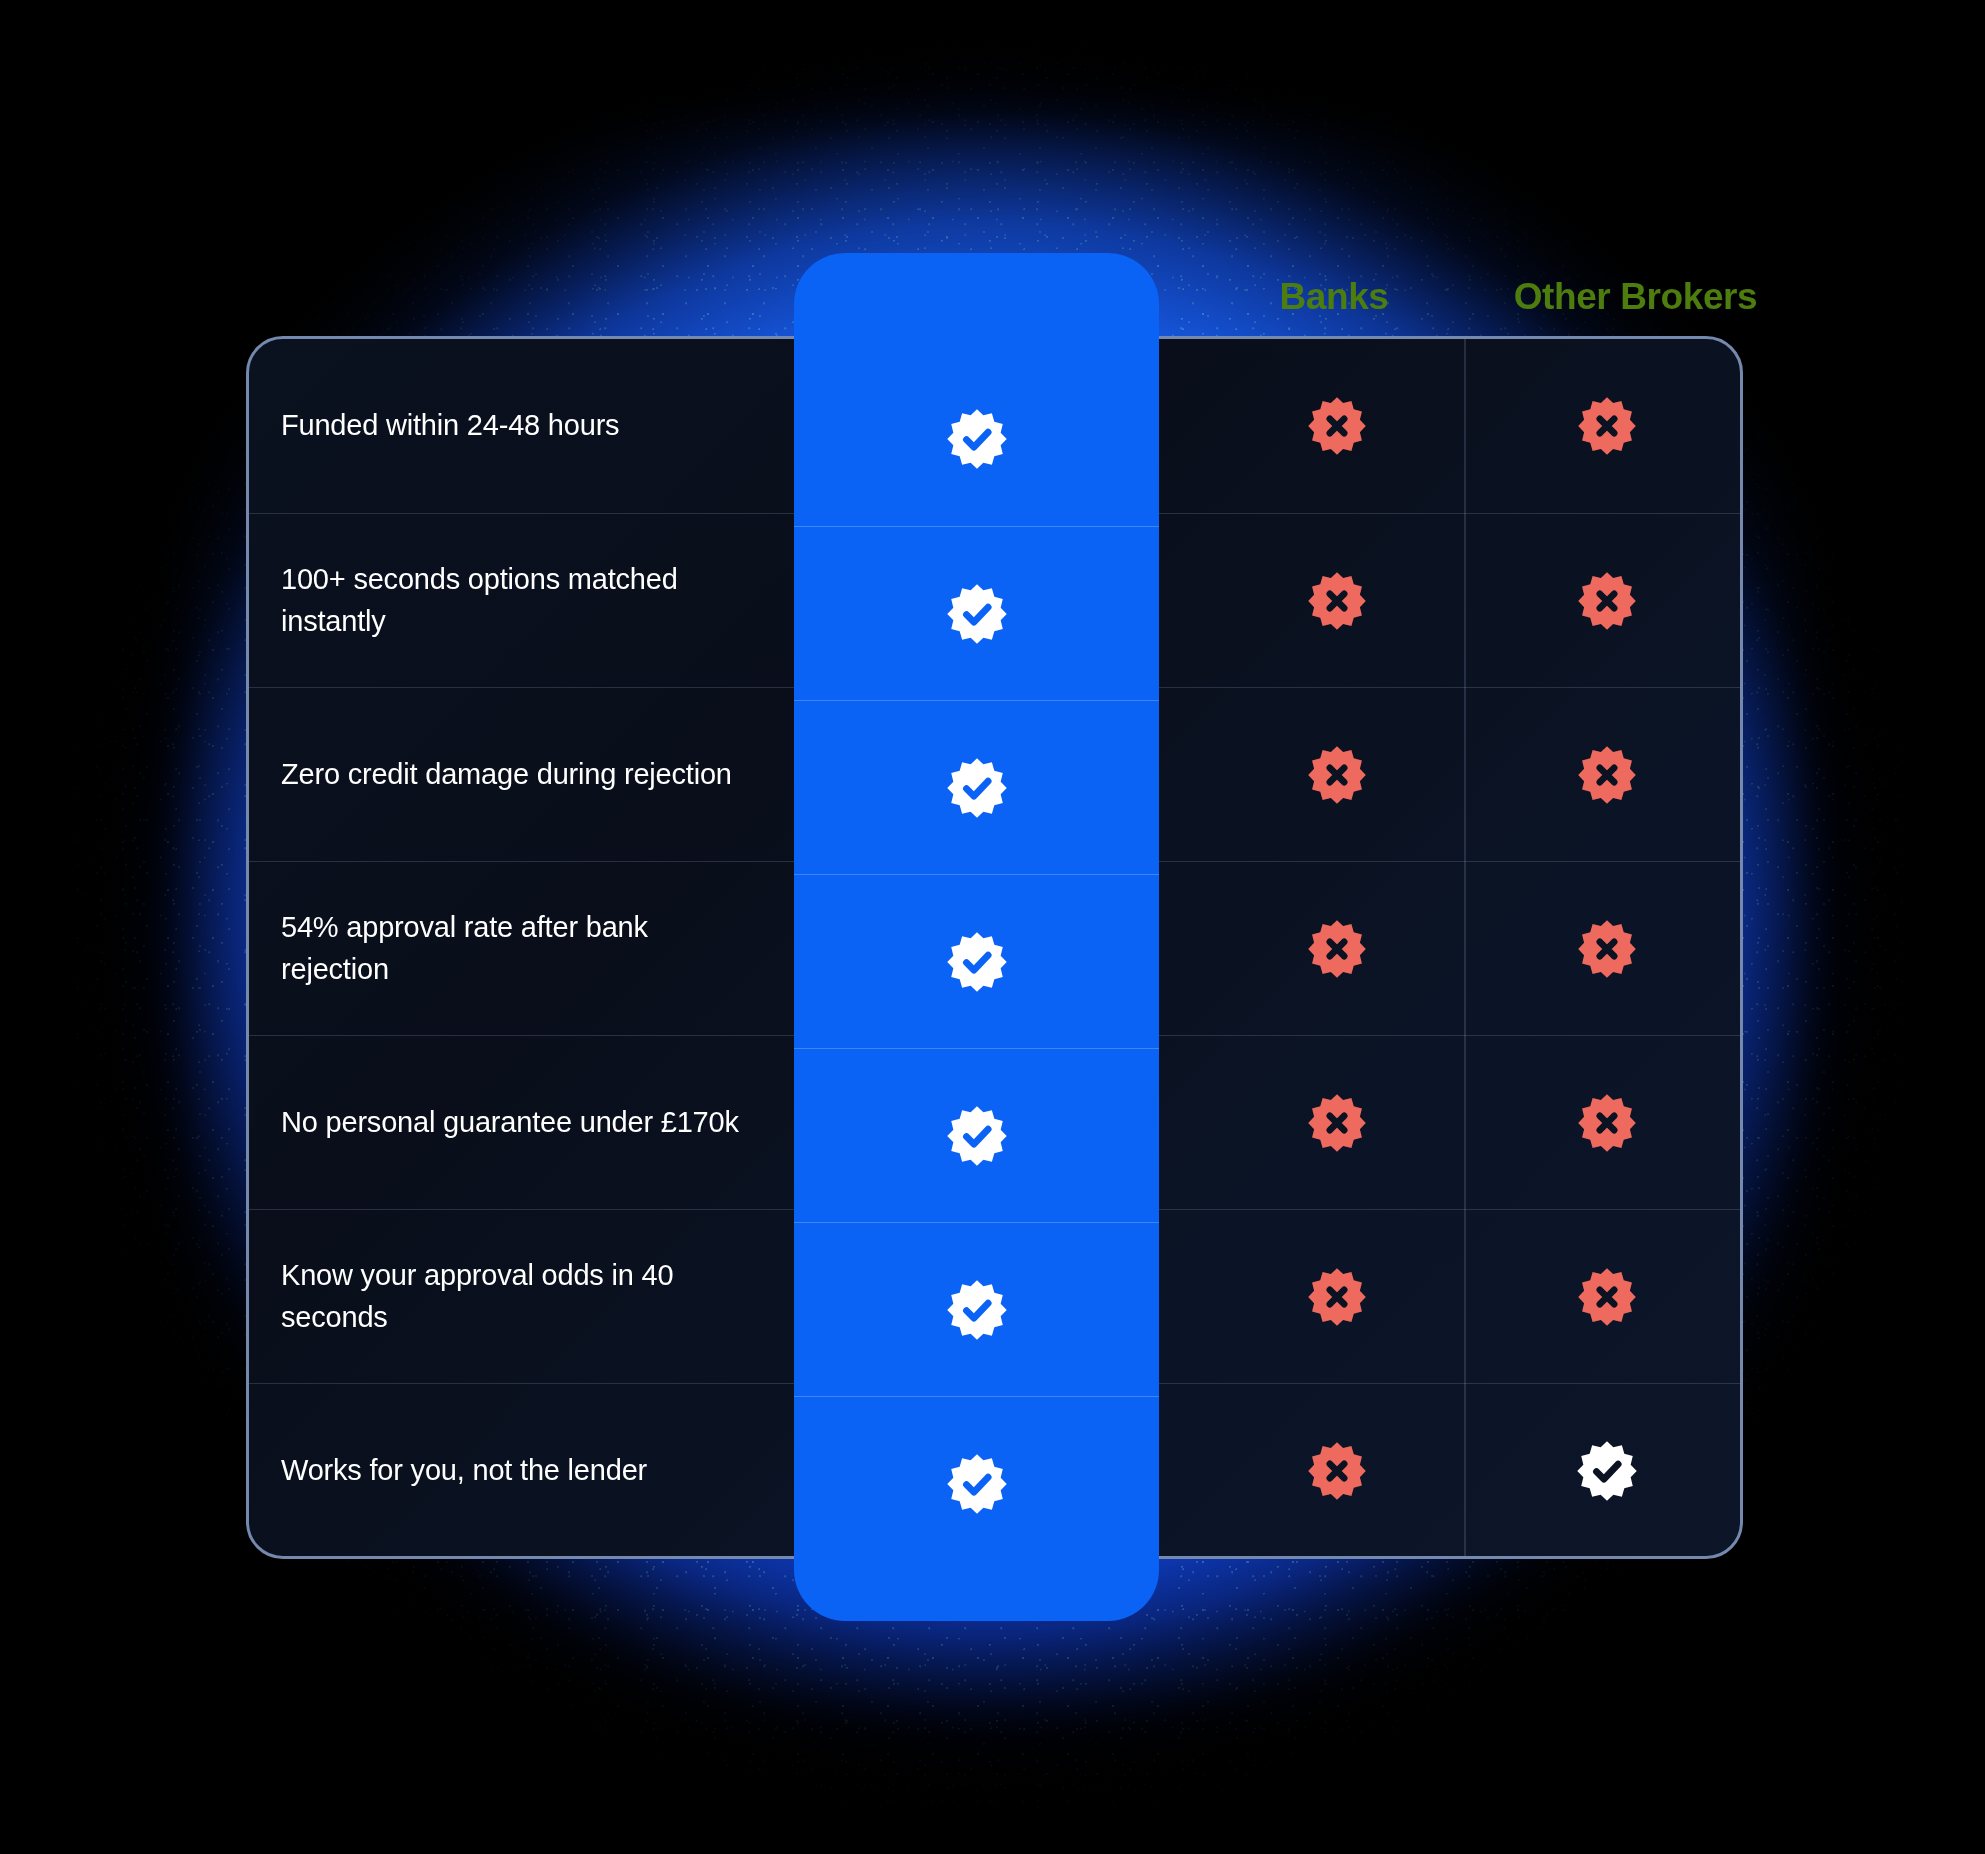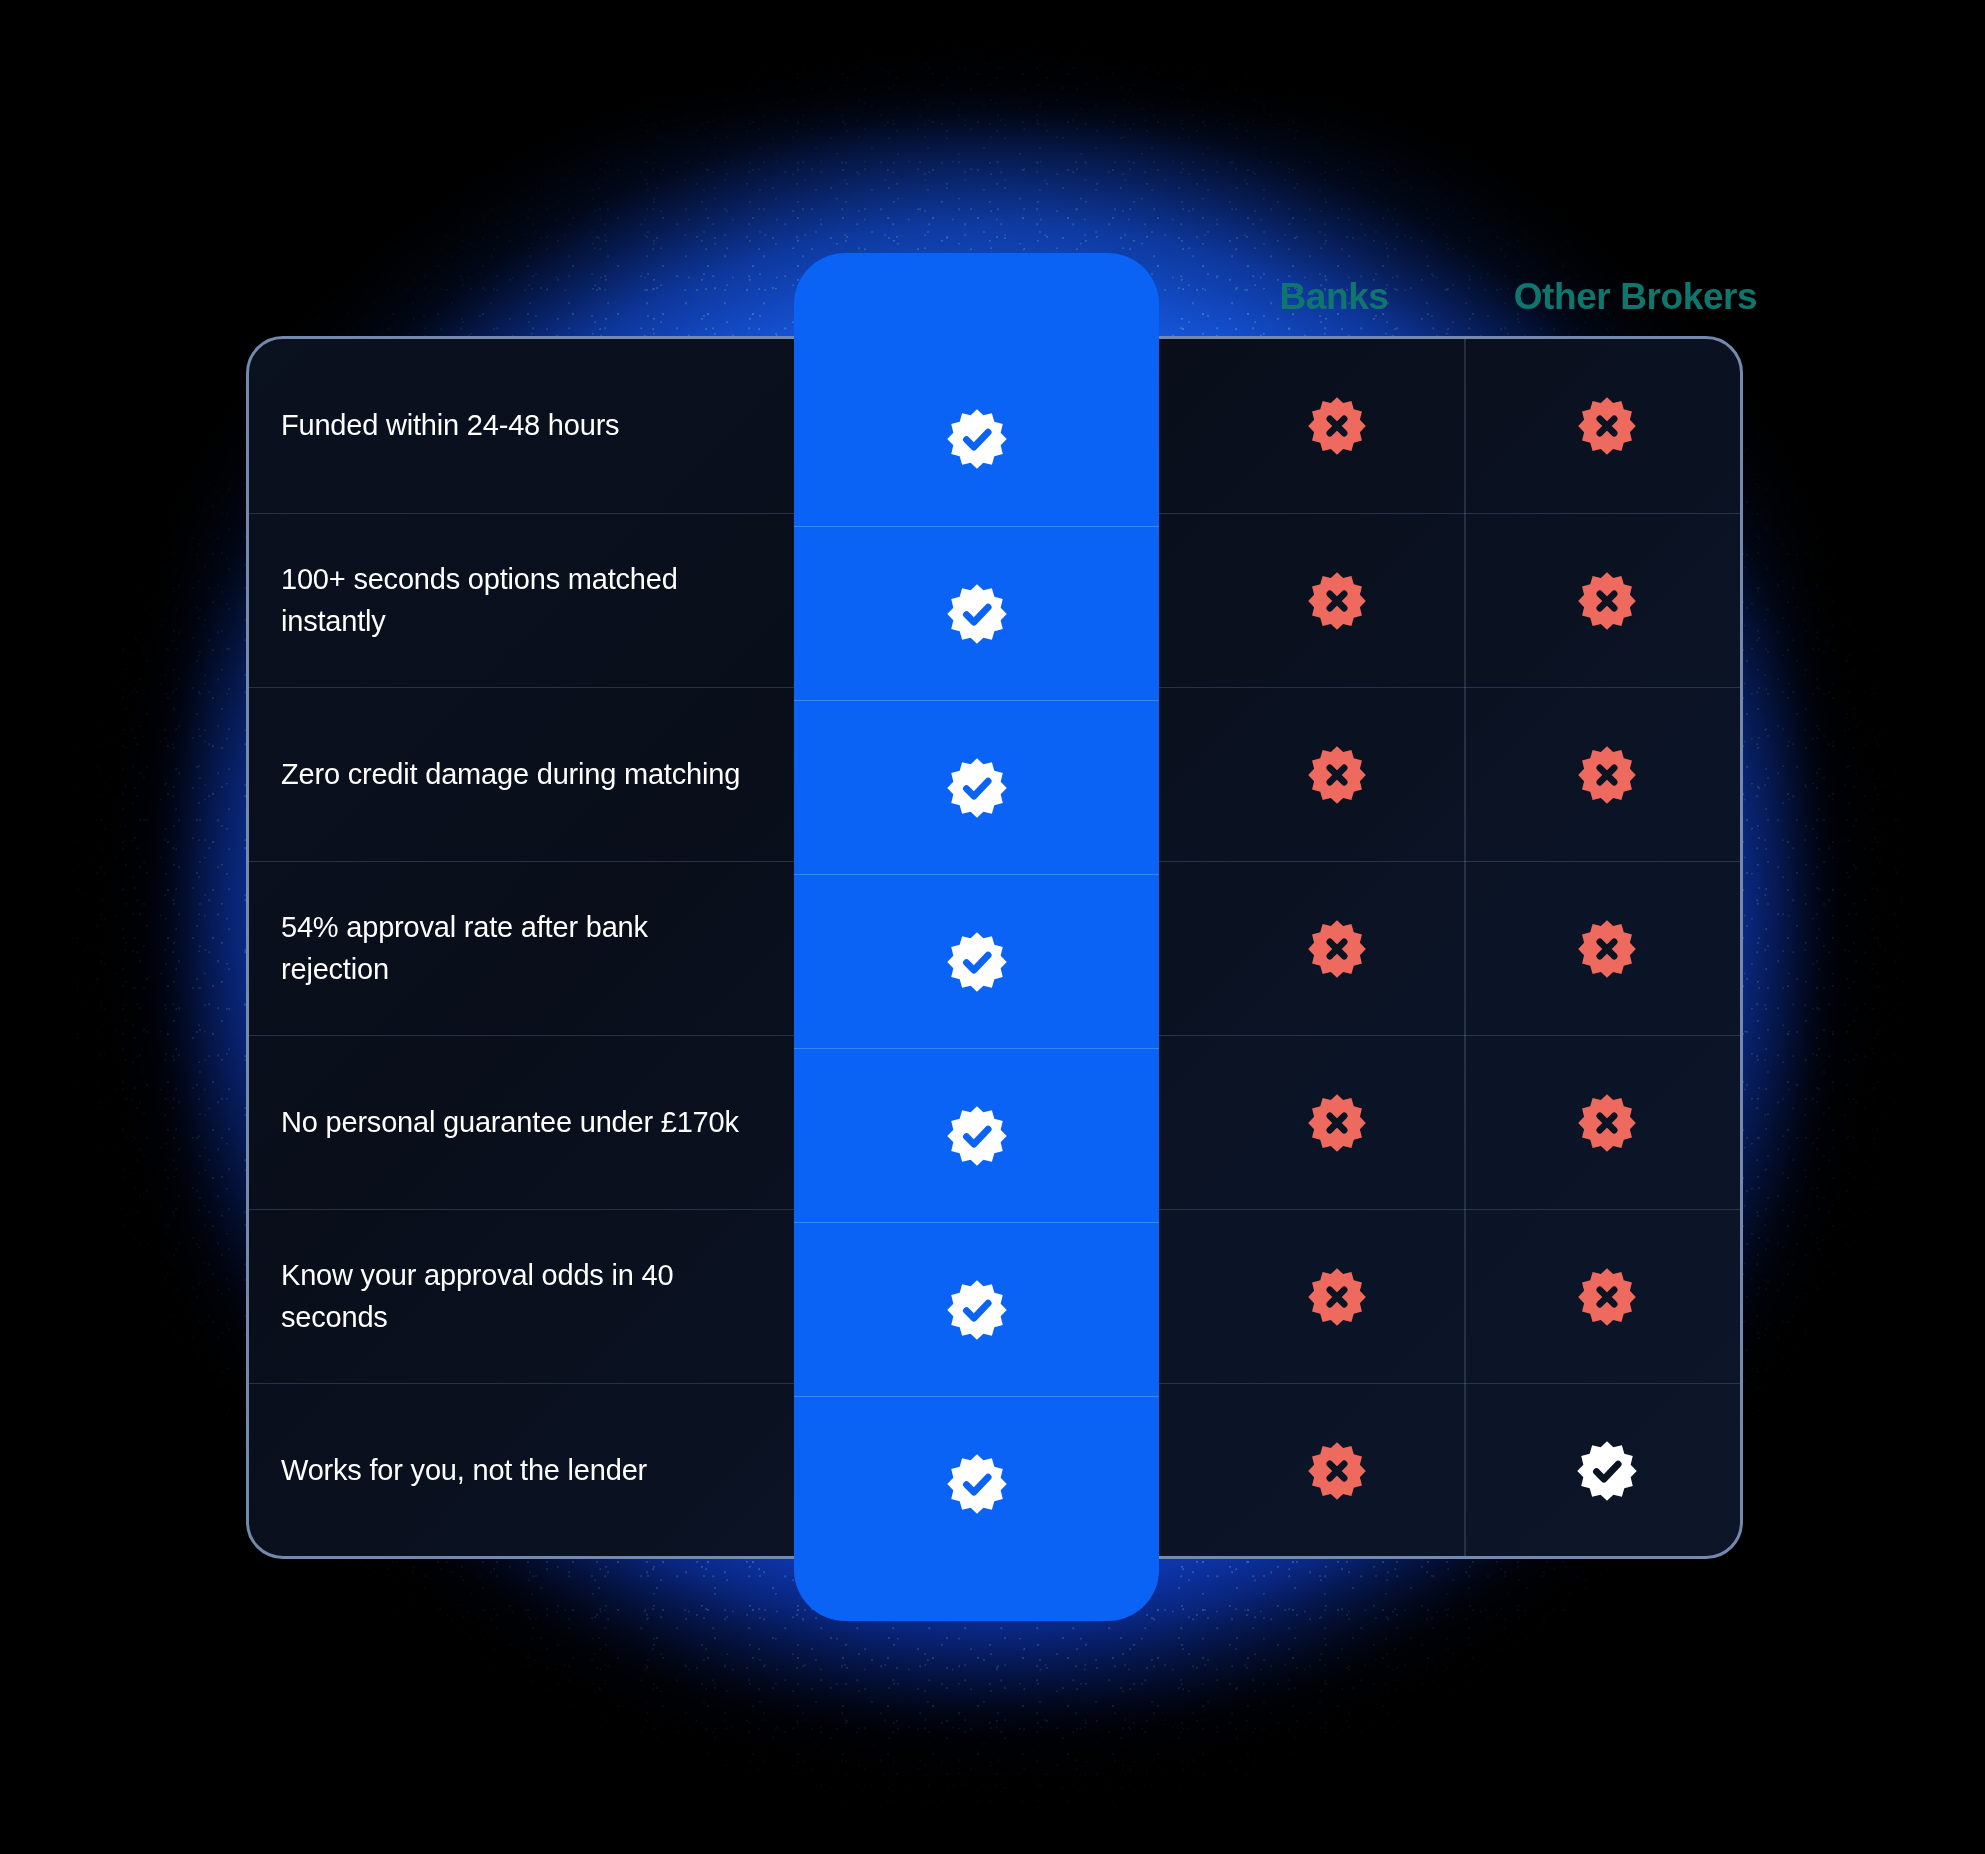--- a/index.html
+++ b/index.html
@@ -120,21 +120,21 @@
   
   #comparison {
     position: absolute;
     left: 0; top: 0;
     width: 1985px; height: 1855px;
   }
   .col-header {
     position: absolute;
     top: 278px;
     text-align: center;
-    color: #0f766e;
+    color: #4d7c0f;
     font-weight: 700;
     letter-spacing: -0.4px;
     line-height: 1;
   }
   .col-header.banks   { left: 1207px; width: 254px; font-size: 37px; }
   .col-header.brokers { left: 1461px; width: 349px; font-size: 37px; text-align: center; }
 
   
   .table-card {
     position: absolute;
@@ -285,21 +285,21 @@
             </svg>
           </div>
           <div class="cell-mark brokers">
             <svg viewBox="0 0 100 100" class="badge sz-x">
               <path d="M50.00,2.00 L60.22,11.85 L74.00,8.43 L77.93,22.07 L91.57,26.00 L88.15,39.78 L98.00,50.00 L88.15,60.22 L91.57,74.00 L77.93,77.93 L74.00,91.57 L60.22,88.15 L50.00,98.00 L39.78,88.15 L26.00,91.57 L22.07,77.93 L8.43,74.00 L11.85,60.22 L2.00,50.00 L11.85,39.78 L8.43,26.00 L22.07,22.07 L26.00,8.43 L39.78,11.85 Z" fill="#ef6a5e"></path>
               <path fill="none" stroke-linecap="round" stroke-linejoin="round" d="M38,38 L62,62 M62,38 L38,62" stroke="#0b1222" stroke-width="11"></path>
             </svg>
           </div>
         </div>
         <div class="table-row">
-          <div class="cell-label">Zero credit damage during matching</div>
+          <div class="cell-label">Zero credit damage during rejection</div>
           <div class="cell-mark banks">
             <svg viewBox="0 0 100 100" class="badge sz-x">
               <path d="M50.00,2.00 L60.22,11.85 L74.00,8.43 L77.93,22.07 L91.57,26.00 L88.15,39.78 L98.00,50.00 L88.15,60.22 L91.57,74.00 L77.93,77.93 L74.00,91.57 L60.22,88.15 L50.00,98.00 L39.78,88.15 L26.00,91.57 L22.07,77.93 L8.43,74.00 L11.85,60.22 L2.00,50.00 L11.85,39.78 L8.43,26.00 L22.07,22.07 L26.00,8.43 L39.78,11.85 Z" fill="#ef6a5e"></path>
               <path fill="none" stroke-linecap="round" stroke-linejoin="round" d="M38,38 L62,62 M62,38 L38,62" stroke="#0b1222" stroke-width="11"></path>
             </svg>
           </div>
           <div class="cell-mark brokers">
             <svg viewBox="0 0 100 100" class="badge sz-x">
               <path d="M50.00,2.00 L60.22,11.85 L74.00,8.43 L77.93,22.07 L91.57,26.00 L88.15,39.78 L98.00,50.00 L88.15,60.22 L91.57,74.00 L77.93,77.93 L74.00,91.57 L60.22,88.15 L50.00,98.00 L39.78,88.15 L26.00,91.57 L22.07,77.93 L8.43,74.00 L11.85,60.22 L2.00,50.00 L11.85,39.78 L8.43,26.00 L22.07,22.07 L26.00,8.43 L39.78,11.85 Z" fill="#ef6a5e"></path>
               <path fill="none" stroke-linecap="round" stroke-linejoin="round" d="M38,38 L62,62 M62,38 L38,62" stroke="#0b1222" stroke-width="11"></path>

